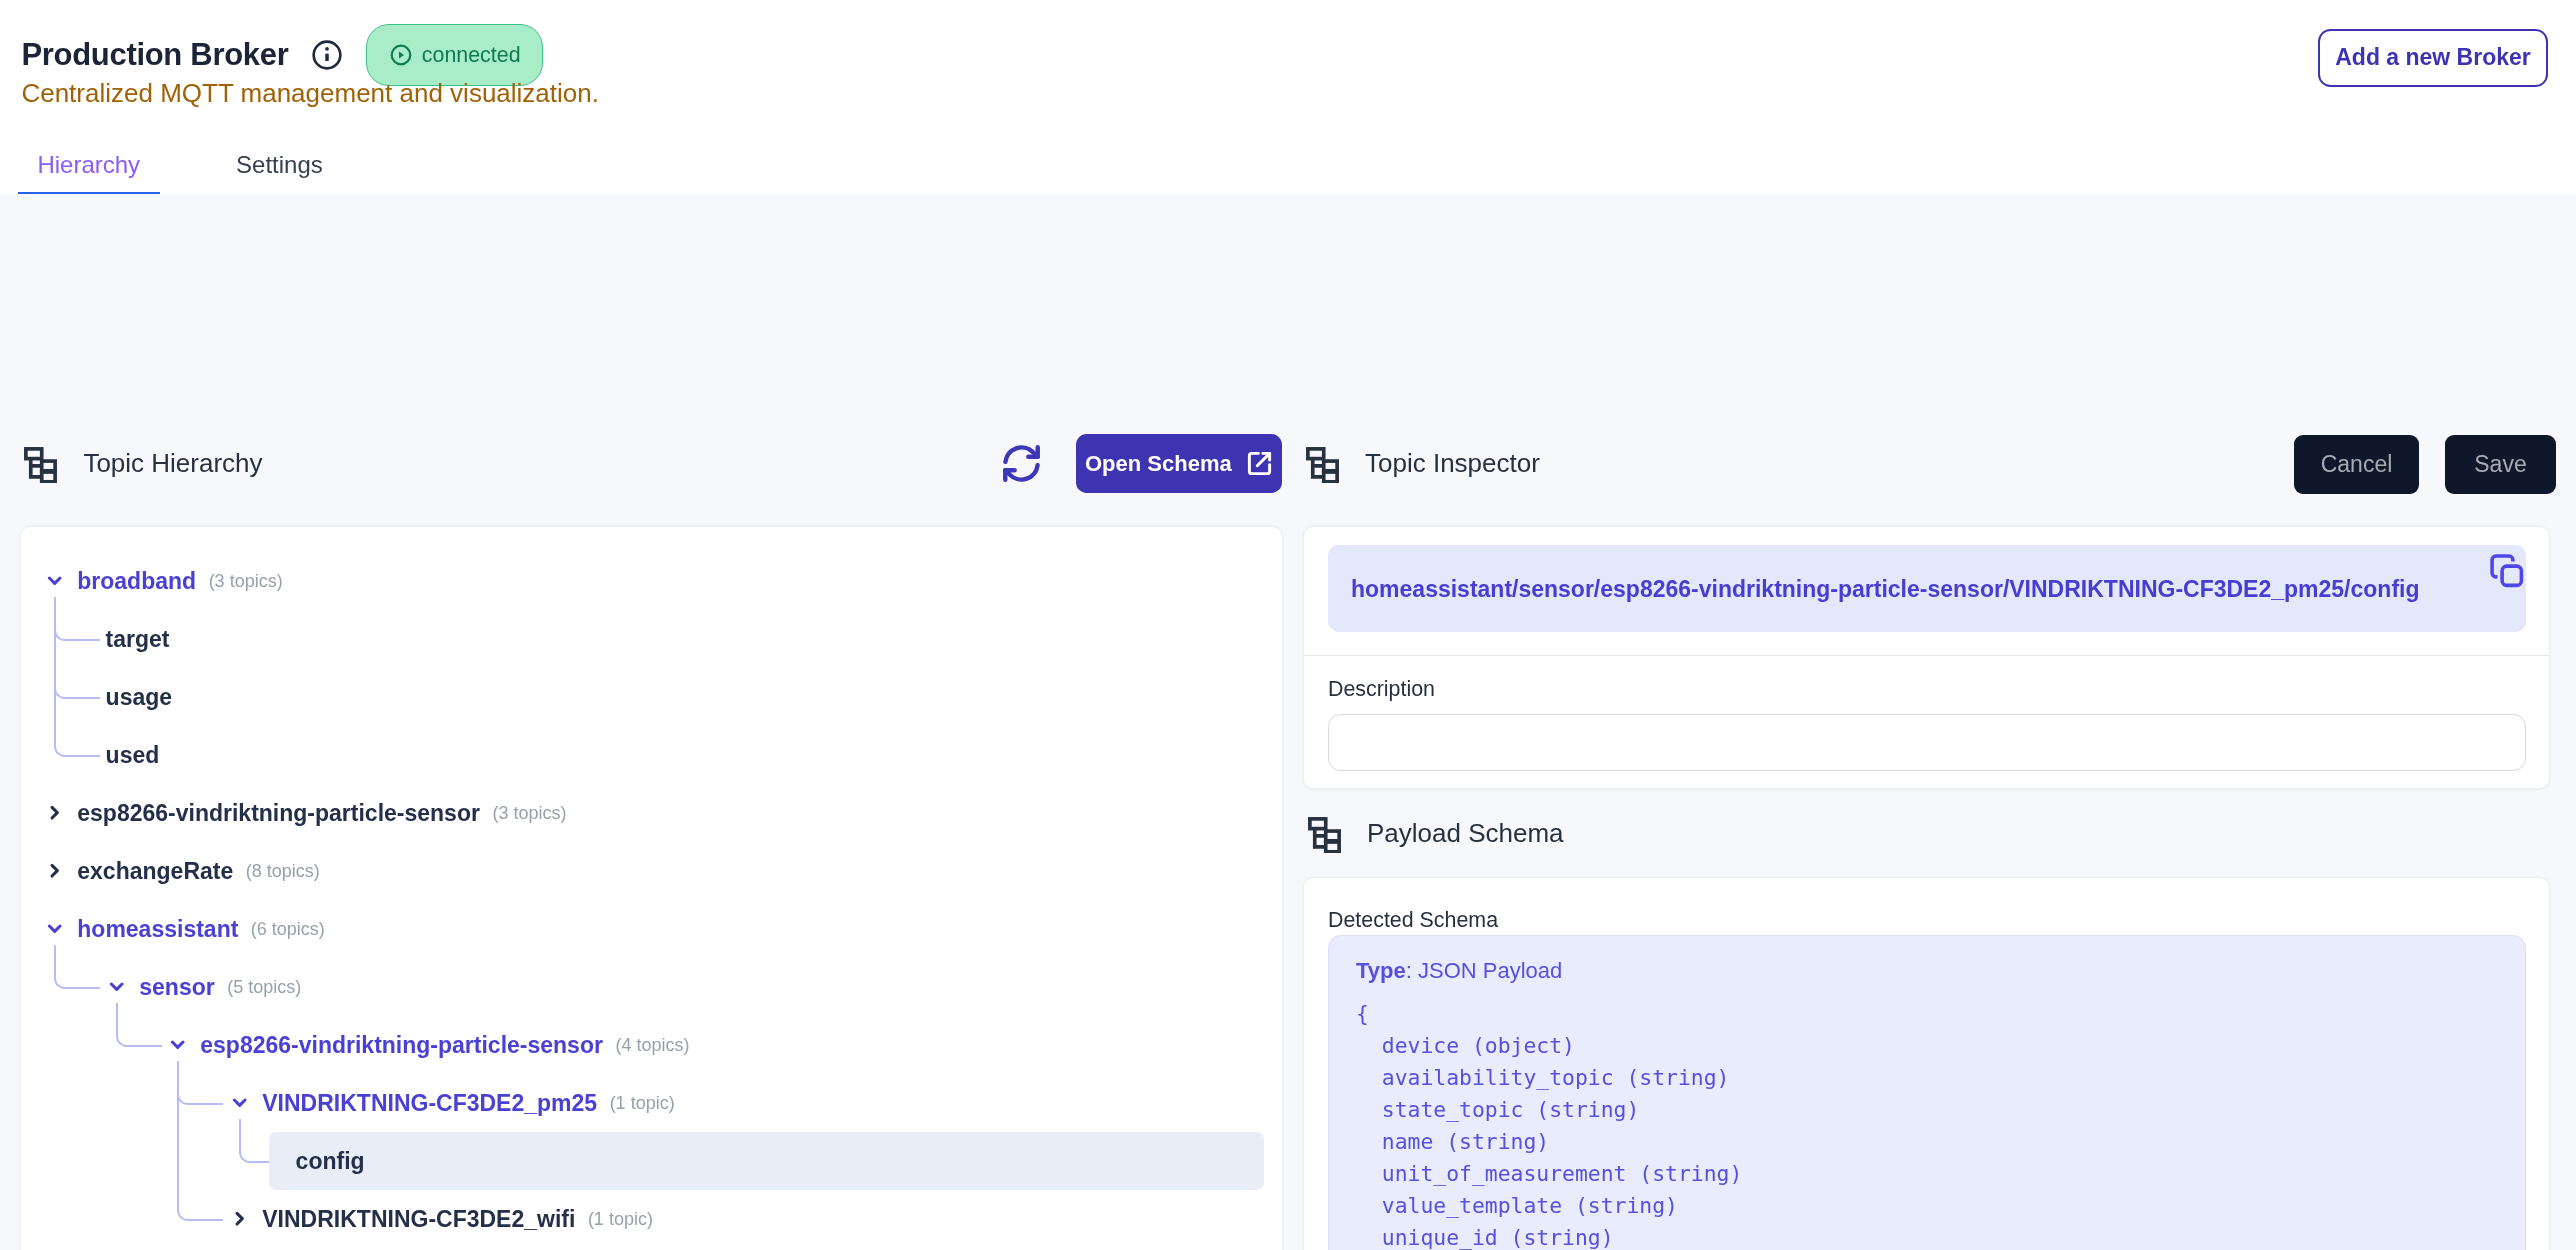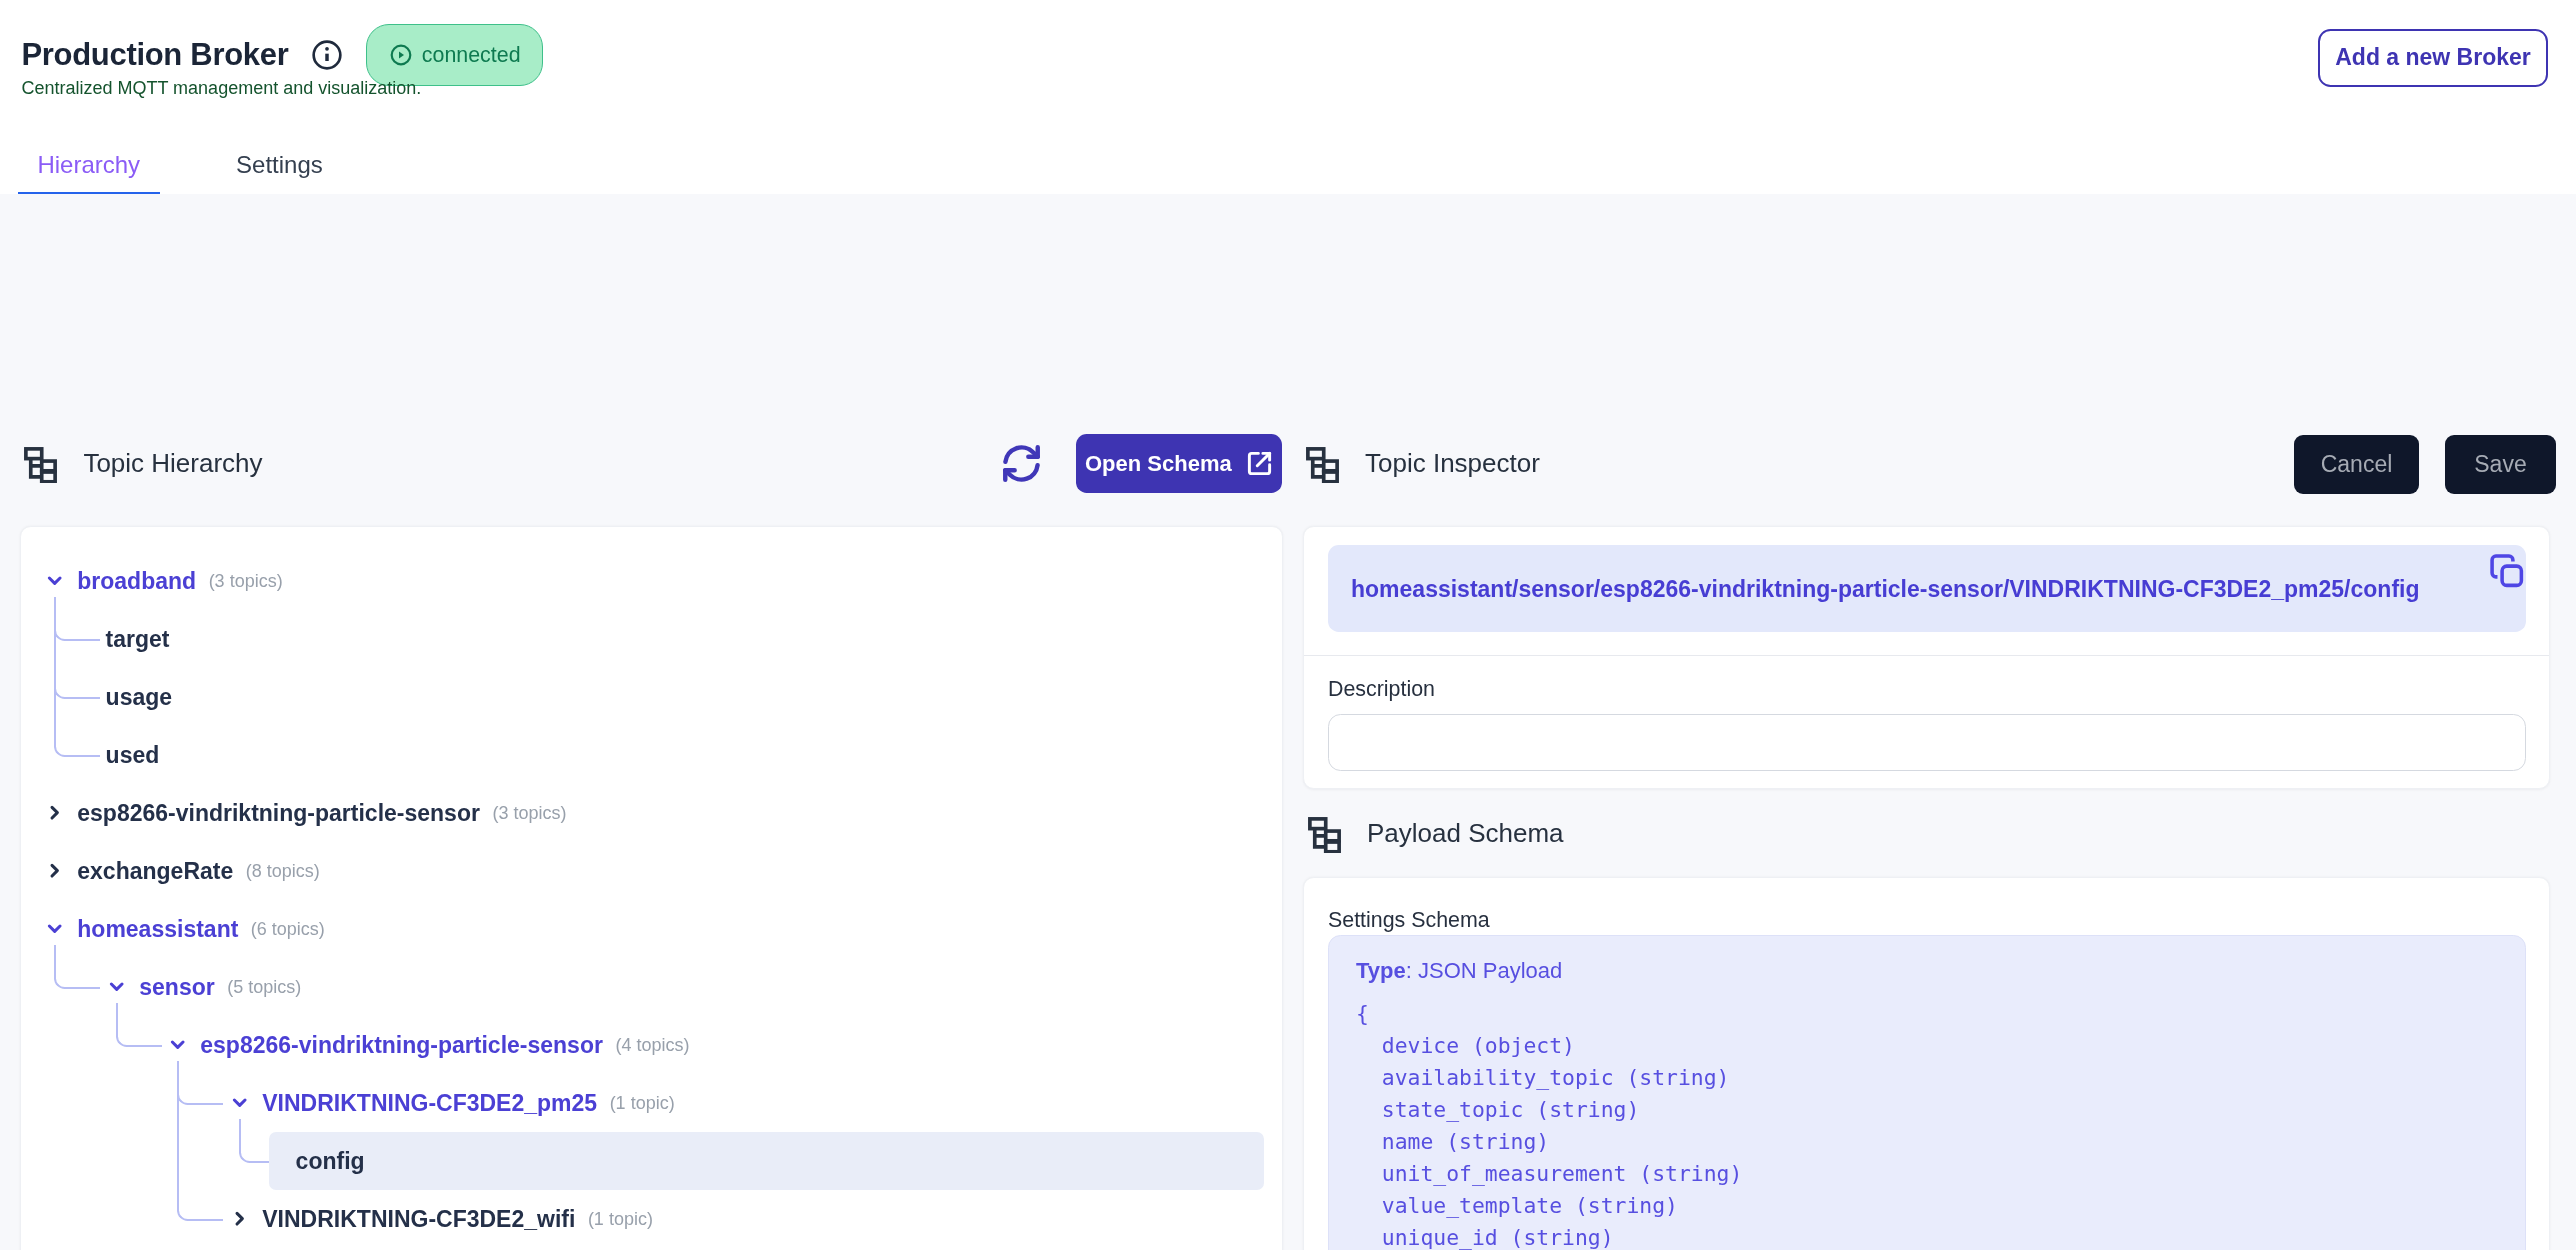--- a/index.html
+++ b/index.html
@@ -9,21 +9,21 @@
   
   .app-header { position:absolute; left:0; top:8px; width:2576px; height:194px; background:#ffffff;
                 border-bottom:0.9px solid #e7e9ee; }
   .title-row { position:absolute; left:21.4px; top:16px; display:flex; align-items:center; gap:23px; }
   .page-title { font-size:31px; font-weight:700; color:#1b2537; letter-spacing:-0.3px; }
   .info-icon { color:#1f2a3c; width:32px; height:32px; display:flex; }
   .status-badge { display:flex; align-items:center; gap:9px; height:62px; padding:0 21.4px;
                   background:#a8edc8; border:1.8px solid #3ec08a; border-radius:23px;
                   color:#0e7a50; font-size:21.4px; }
   .status-badge .b-icon { display:flex; color:#0e7a50; }
-  .subtitle { position:absolute; left:21.4px; top:70px; font-size:18px; color:#14532d; }
+  .subtitle { position:absolute; left:21.4px; top:70px; font-size:26px; color:#a16207; }
 
   .tab-bar { position:absolute; left:21.4px; top:136px; display:flex; gap:64px; }
   .tab { font-size:24px; color:#343f4f; padding:7.1px 16px 19.6px 16px; position:relative; cursor:pointer; }
   .tab.active { color:#8b5cf6; }
   .tab.active::after { content:""; position:absolute; left:-3.6px; right:-3.6px; bottom:0; height:7.1px; background:#2563eb; }
 
   .add-broker-btn { position:absolute; right:28px; top:20.5px; width:230px; height:58px;
                     border:2.7px solid #3e34b2; border-radius:12.5px; background:#ffffff;
                     color:#3e34b2; font-size:23px; font-weight:700; display:flex;
                     align-items:center; justify-content:center; cursor:pointer; }
@@ -295,21 +295,21 @@
         <rect x="4" y="4" width="13" height="8"></rect>
           <path d="M8 12 V27 H17 M8 18 H17"></path>
         <rect x="17" y="14" width="11" height="8"></rect>
           <rect x="17" y="23" width="11" height="8"></rect>
         </svg>
     </span>
     <span class="section-title">Payload Schema</span>
   </div>
 
   <div class="schema-card">
-    <div class="detected-label">Settings Schema</div>
+    <div class="detected-label">Detected Schema</div>
     <div class="schema-box">
       <div class="schema-type">
         <b>Type</b><span>: </span><span>JSON Payload</span>
       </div>
       <div class="schema-lines" id="schema-lines"><div>{</div><div>  device (object)</div><div>  availability_topic (string)</div><div>  state_topic (string)</div><div>  name (string)</div><div>  unit_of_measurement (string)</div><div>  value_template (string)</div><div>  unique_id (string)</div></div>
     </div>
   </div>
 
 </div>
 

